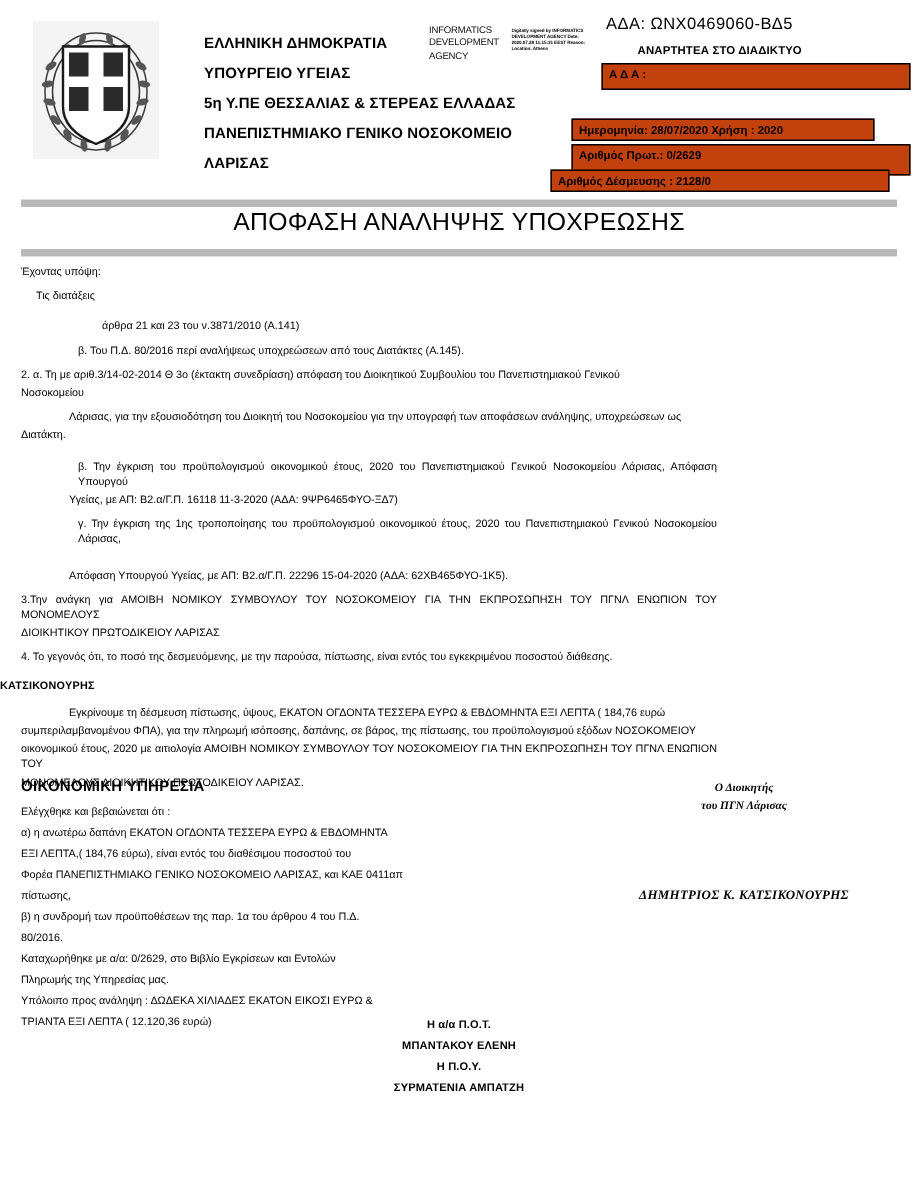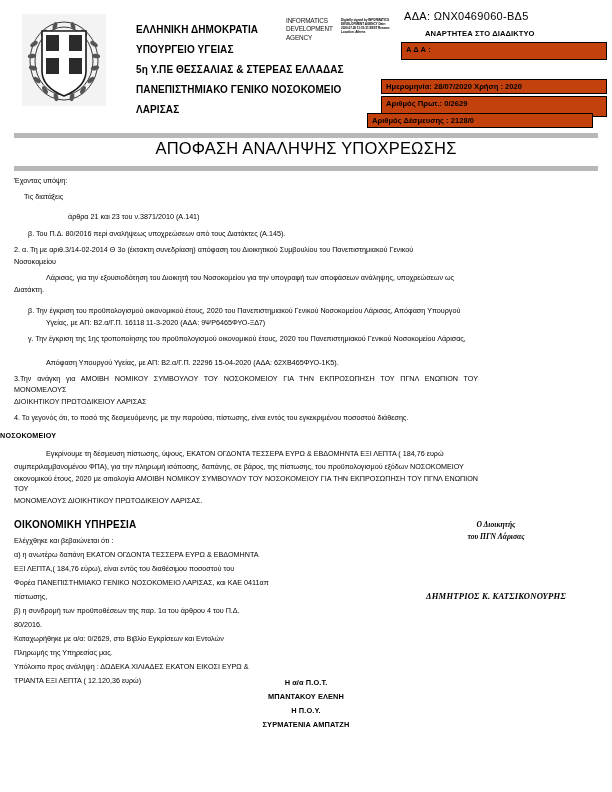--- a/index.html
+++ b/index.html
@@ -109,21 +109,21 @@
     position: absolute;
     box-sizing: border-box;
     border: 1px solid #000;
     font-size: 7.6px;
     font-weight: bold;
     padding: 2px 0 0 4px;
     white-space: nowrap;
     background: #c2410c;
   }
   .box-ada     { left: 401px; top: 42px;  width: 206px; height: 18px; }
-  .box-date    { left: 381px; top: 79px;  width: 226px; height: 15px; }
+  .box-date    { left: 381px; top: 79px;  width: 202px; height: 15px; }
   .box-protocol{ left: 381px; top: 96px;  width: 226px; height: 21px; }
   .box-commit  { left: 367px; top: 113px; width: 226px; height: 15px; }
 
   
   .rule {
     position: absolute;
     left: 14px;
     width: 584px;
     height: 5px;
     background: #b8b8b8;
@@ -150,21 +150,21 @@
     width: 492px;
   }
   p.t {
     margin: 0;
     font-size: 7.2px;
     line-height: 10.2px;
     text-align: justify;
   }
   .pad-l14  { padding-left: 14px; }
   .pad-l24  { padding-left: 24px; }
-  .pad-l32  { padding-left: 28px; }
+  .pad-l32  { padding-left: 52px; }
   .pad-l46  { padding-left: 46px; }
   .pad-l68  { padding-left: 68px; }
   .pad-r14  { padding-right: 14px; }
   .sp2  { height: 2px; }
   .sp4  { height: 4px; }
   .sp6  { height: 6px; }
   .sp8  { height: 8px; }
   .sp10 { height: 10px; }
   .sp14 { height: 14px; }
 
@@ -322,21 +322,21 @@
     <p class="t pad-l46">Απόφαση Υπουργού Υγείας, με ΑΠ: Β2.α/Γ.Π. 22296 15-04-2020 (ΑΔΑ: 62ΧΒ465ΦΥΟ-1Κ5).</p>
     <div class="sp6"></div>
 
     <p class="t pad-l14 pad-r14">3.Την ανάγκη για ΑΜΟΙΒΗ ΝΟΜΙΚΟΥ ΣΥΜΒΟΥΛΟΥ ΤΟΥ ΝΟΣΟΚΟΜΕΙΟΥ ΓΙΑ ΤΗΝ ΕΚΠΡΟΣΩΠΗΣΗ ΤΟΥ ΠΓΝΛ ΕΝΩΠΙΟΝ ΤΟΥ ΜΟΝΟΜΕΛΟΥΣ</p>
     <div class="sp2"></div>
     <p class="t pad-l14">ΔΙΟΙΚΗΤΙΚΟΥ ΠΡΩΤΟΔΙΚΕΙΟΥ ΛΑΡΙΣΑΣ</p>
     <div class="sp6"></div>
     <p class="t pad-l14 pad-r14">4.       Το γεγονός ότι, το ποσό της δεσμευόμενης, με την παρούσα, πίστωσης, είναι εντός του εγκεκριμένου ποσοστού διάθεσης.</p>
     <div class="sp8"></div>
 
-    <p class="t decide-head">ΝΟΣΟΚΟΜΕΙΟΥ</p>
+    <p class="t decide-head">ΚΑΤΣΙΚΟΝΟΥΡΗΣ</p>
     <div class="sp8"></div>
 
     <p class="t pad-l46 pad-r14">Εγκρίνουμε   τη   δέσμευση   πίστωσης,   ύψους,   ΕΚΑΤΟΝ   ΟΓΔΟΝΤΑ   ΤΕΣΣΕΡΑ   ΕΥΡΩ   &amp;   ΕΒΔΟΜΗΝΤΑ   ΕΞΙ   ΛΕΠΤΑ  (  184,76   ευρώ</p>
     <div class="sp2"></div>
     <p class="t pad-l14 pad-r14">συμπεριλαμβανομένου ΦΠΑ), για την πληρωμή ισόποσης, δαπάνης, σε βάρος, της πίστωσης, του προϋπολογισμού εξόδων ΝΟΣΟΚΟΜΕΙΟΥ</p>
     <div class="sp2"></div>
     <p class="t pad-l14 pad-r14">οικονομικού έτους, 2020 με αιτιολογία ΑΜΟΙΒΗ ΝΟΜΙΚΟΥ ΣΥΜΒΟΥΛΟΥ ΤΟΥ ΝΟΣΟΚΟΜΕΙΟΥ ΓΙΑ ΤΗΝ ΕΚΠΡΟΣΩΠΗΣΗ ΤΟΥ ΠΓΝΛ ΕΝΩΠΙΟΝ ΤΟΥ</p>
     <div class="sp2"></div>
     <p class="t pad-l14">ΜΟΝΟΜΕΛΟΥΣ ΔΙΟΙΚΗΤΙΚΟΥ ΠΡΩΤΟΔΙΚΕΙΟΥ ΛΑΡΙΣΑΣ.</p>
   </div>

